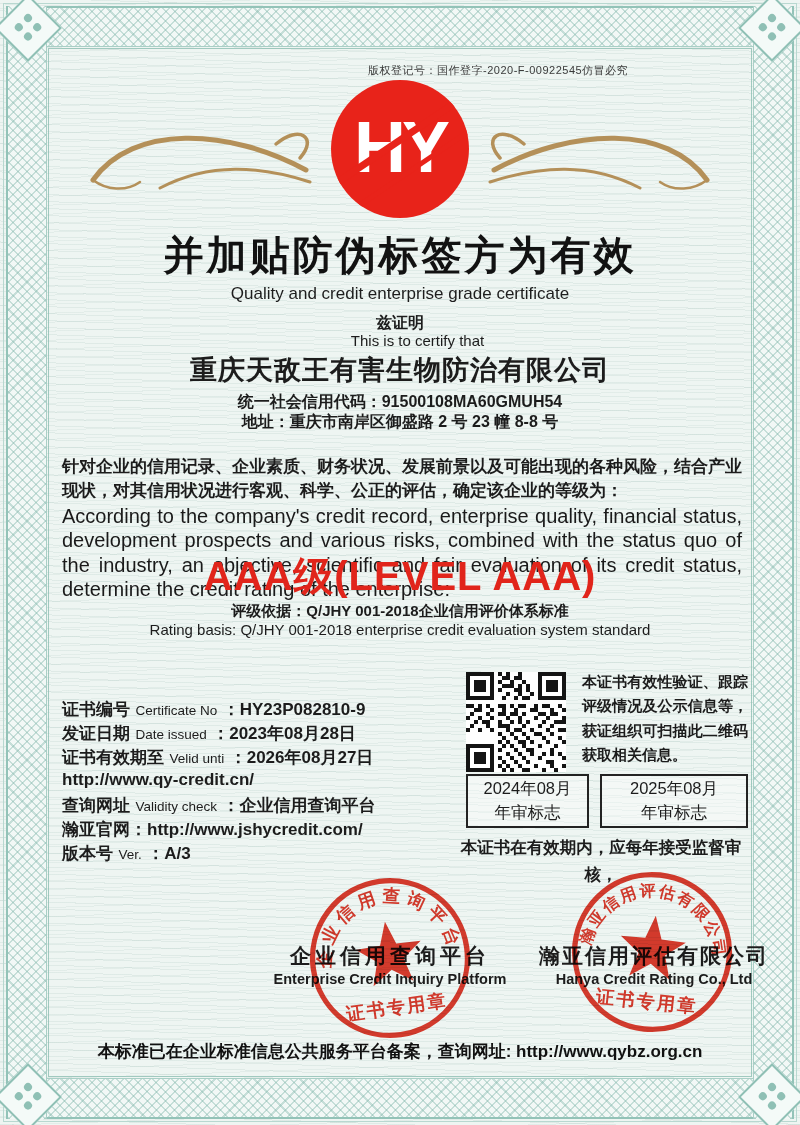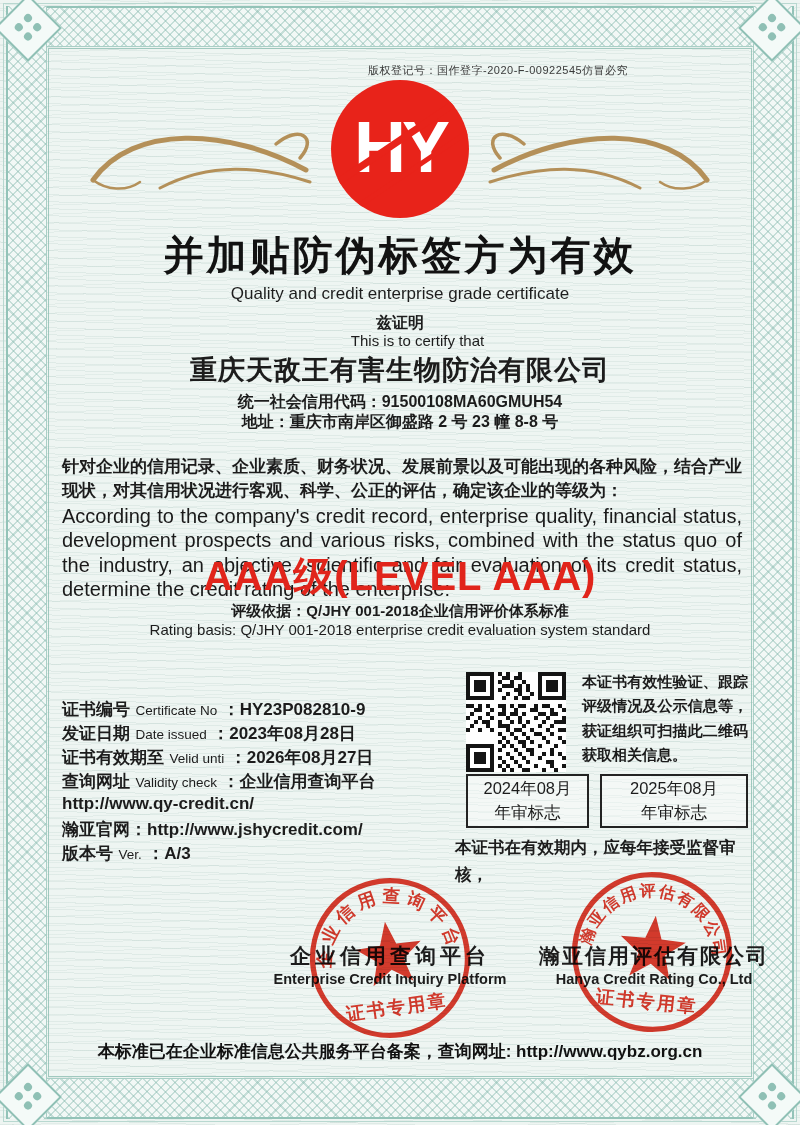--- a/index.html
+++ b/index.html
@@ -54,21 +54,21 @@
   .d-line .zh{font-size:17px;font-weight:700;}
   .d-line .en{font-size:13.5px;font-weight:400;padding:0 1px;}
   .d-line .val{font-size:17px;font-weight:600;}
   
   .qr-box{position:absolute;left:466px;top:672px;width:100px;height:100px;background:#fff;}
   .qr-box svg{display:block;width:100%;height:100%;}
   .qr-text{position:absolute;left:582px;top:670px;width:166px;font-size:15px;font-weight:600;line-height:1.63;text-align:justify;}
   .year-box{position:absolute;top:774px;width:119px;height:50px;border:2px solid #232323;background:rgba(255,255,255,.35);
             display:flex;flex-direction:column;align-items:center;justify-content:center;font-size:16.5px;font-weight:400;line-height:1.45;}
   .yb-1{left:466px;} .yb-2{left:600px;width:144px;}
-  .validity-note{position:absolute;left:455px;top:834px;width:292px;text-align:left;font-size:16.5px;font-weight:600;line-height:1.62;}
+  .validity-note{position:absolute;left:455px;top:834px;width:292px;text-align:center;font-size:16.5px;font-weight:600;line-height:1.62;}
   
   .org-left-zh{position:absolute;left:230px;top:942px;width:320px;text-align:center;font-size:21px;font-weight:700;letter-spacing:4px;}
   .org-left-en{position:absolute;left:230px;top:971px;width:320px;text-align:center;font-size:14.5px;font-weight:600;}
   .org-right-zh{position:absolute;left:508px;top:942px;width:292px;text-align:center;font-size:21px;font-weight:700;letter-spacing:2px;}
   .org-right-en{position:absolute;left:508px;top:971px;width:292px;text-align:center;font-size:14.5px;font-weight:600;}
   .seal{position:absolute;width:172px;height:172px;mix-blend-mode:multiply;opacity:.92;}
   .seal-left{left:304px;top:872px;transform:rotate(-8deg);}
   .seal-right{left:566px;top:866px;transform:rotate(6deg);}
   
   .footer{position:absolute;top:1040px;left:0;right:0;text-align:center;font-size:17px;font-weight:700;color:#111;}
@@ -163,26 +163,26 @@
       <span class="zh">发证日期</span>
       <span class="en">Date issued</span>
       <span class="val">：2023年08月28日</span>
     </div>
     <div class="d-line">
       <span class="zh">证书有效期至</span>
       <span class="en">Velid unti</span>
       <span class="val">：2026年08月27日</span>
     </div>
     <div class="d-line">
+      <span class="zh">http://www.qy-credit.cn/</span>
+    </div>
+    <div class="d-line">
       <span class="zh">查询网址</span>
       <span class="en">Validity check</span>
       <span class="val">：企业信用查询平台</span>
-    </div>
-    <div class="d-line">
-      <span class="zh">http://www.qy-credit.cn/</span>
     </div>
     <div class="d-line">
       <span class="zh">瀚亚官网：http://www.jshycredit.com/</span>
     </div>
     <div class="d-line">
       <span class="zh">版本号</span>
       <span class="en">Ver.</span>
       <span class="val">：A/3</span>
     </div>
   </div>

